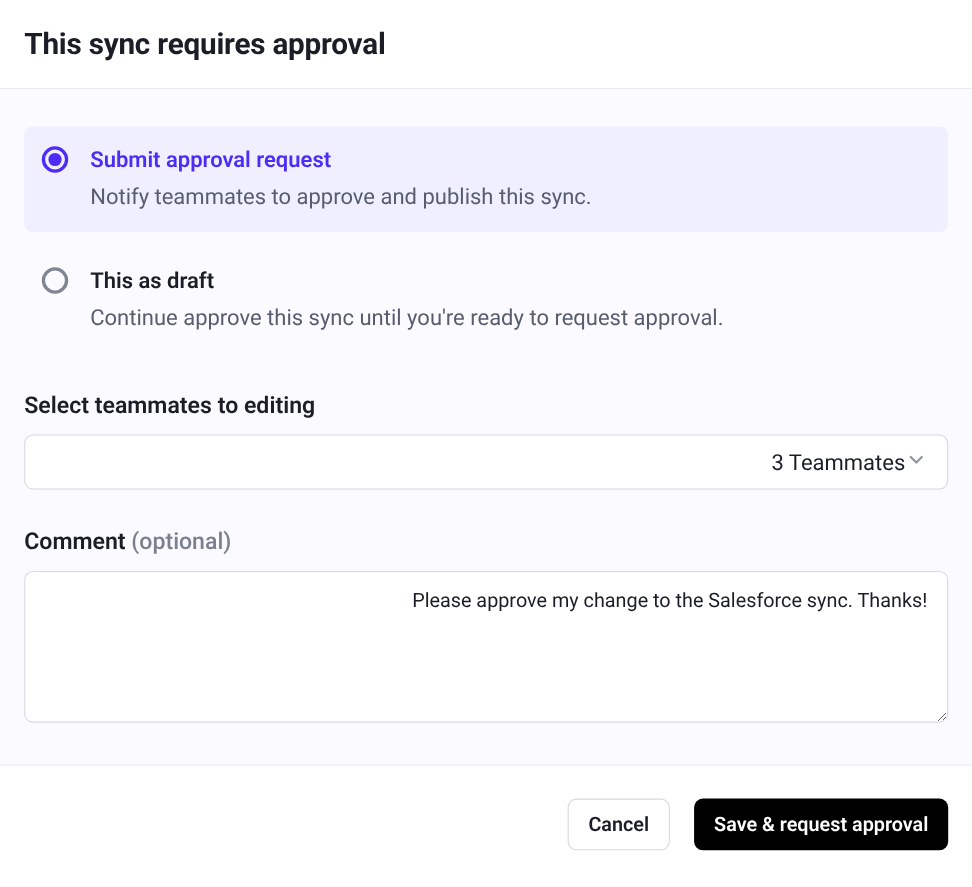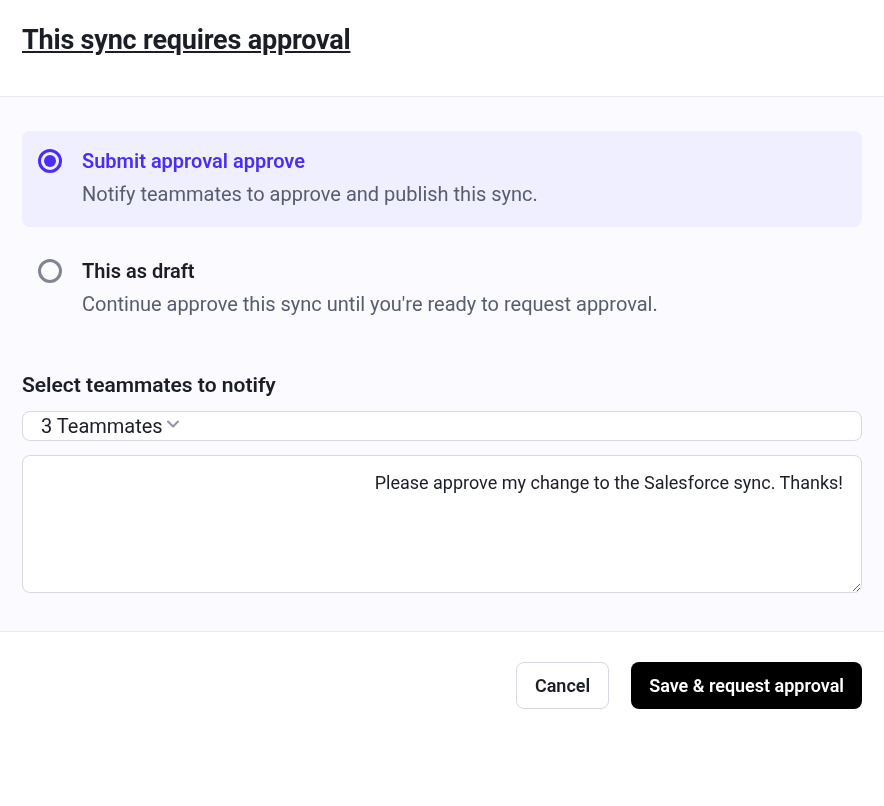--- a/index.html
+++ b/index.html
@@ -3,23 +3,22 @@
 <meta charset="utf-8">
 <style>
   * { box-sizing: border-box; margin: 0; padding: 0; }
   body {
     font-family: -apple-system, BlinkMacSystemFont, "Segoe UI", Roboto, Helvetica, Arial, sans-serif;
     background: #ffffff;
     color: #1b1e27;
     width: 884px;
   }
   .header {
-    padding: 24px 22px 40px 22px;
+    padding: 24px 22px 24px 22px;
     border-bottom: 1px solid #e8eaf0;
-    text-decoration: underline;
   }
   .header h1 {
     font-size: 27px;
     font-weight: 700;
     letter-spacing: -0.2px;
   }
   .content {
     background: #fafaff;
     padding: 34px 22px 34px 22px;
     border-bottom: 1px solid #e8eaf0;
@@ -87,24 +86,24 @@
   .section-label .optional {
     color: #7b8090;
     font-weight: 500;
   }
 
   .select {
     margin-top: 14px;
     background: #ffffff;
     border: 1px solid #d7d9e2;
     border-radius: 8px;
-    padding: 2px 18px;
+    padding: 12px 18px;
     display: flex;
     align-items: center;
-    justify-content: flex-start;
+    justify-content: flex-end;
     cursor: pointer;
   }
   .select-value {
     font-size: 20px;
     color: #1b1e27;
   }
   .chevron {
     color: #9096a5;
   }
 
@@ -157,43 +156,46 @@
 
 <div class="header">
   <h1>This sync requires approval</h1>
 </div>
 
 <div class="content">
 
   <div class="option selected">
     <div class="radio-ring"></div>
     <div class="option-text">
-      <div class="opt-title">Submit approval approve</div>
+      <div class="opt-title">Submit approval request</div>
       <div class="opt-desc">Notify teammates to approve and publish this sync.</div>
     </div>
   </div>
 
   <div class="option">
     <div class="radio-ring"></div>
     <div class="option-text">
       <div class="opt-title">This as draft</div>
       <div class="opt-desc">Continue approve this sync until you're ready to request approval.</div>
     </div>
   </div>
 
-  <div class="section-label">Select teammates to notify</div>
+  <div class="section-label">Select teammates to editing</div>
   <div class="select">
     <span class="select-value">3 Teammates</span>
     <span class="chevron">
       <svg width="20" height="20" viewBox="0 0 24 24" fill="none" stroke="currentColor" stroke-width="2.5" stroke-linecap="round" stroke-linejoin="round">
           <polyline points="6 9 12 15 18 9"></polyline>
         </svg>
     </span>
   </div>
 
+  <div class="section-label">
+    <span>Comment </span><span class="optional">(optional)</span>
+  </div>
   <textarea class="textarea" style="">Please approve my change to the Salesforce sync. Thanks!</textarea>
 
 </div>
 
 <div class="footer">
   <button class="btn btn-secondary">Cancel</button>
   <button class="btn btn-primary">Save &amp; request approval</button>
 </div>
 
 </body></html>

